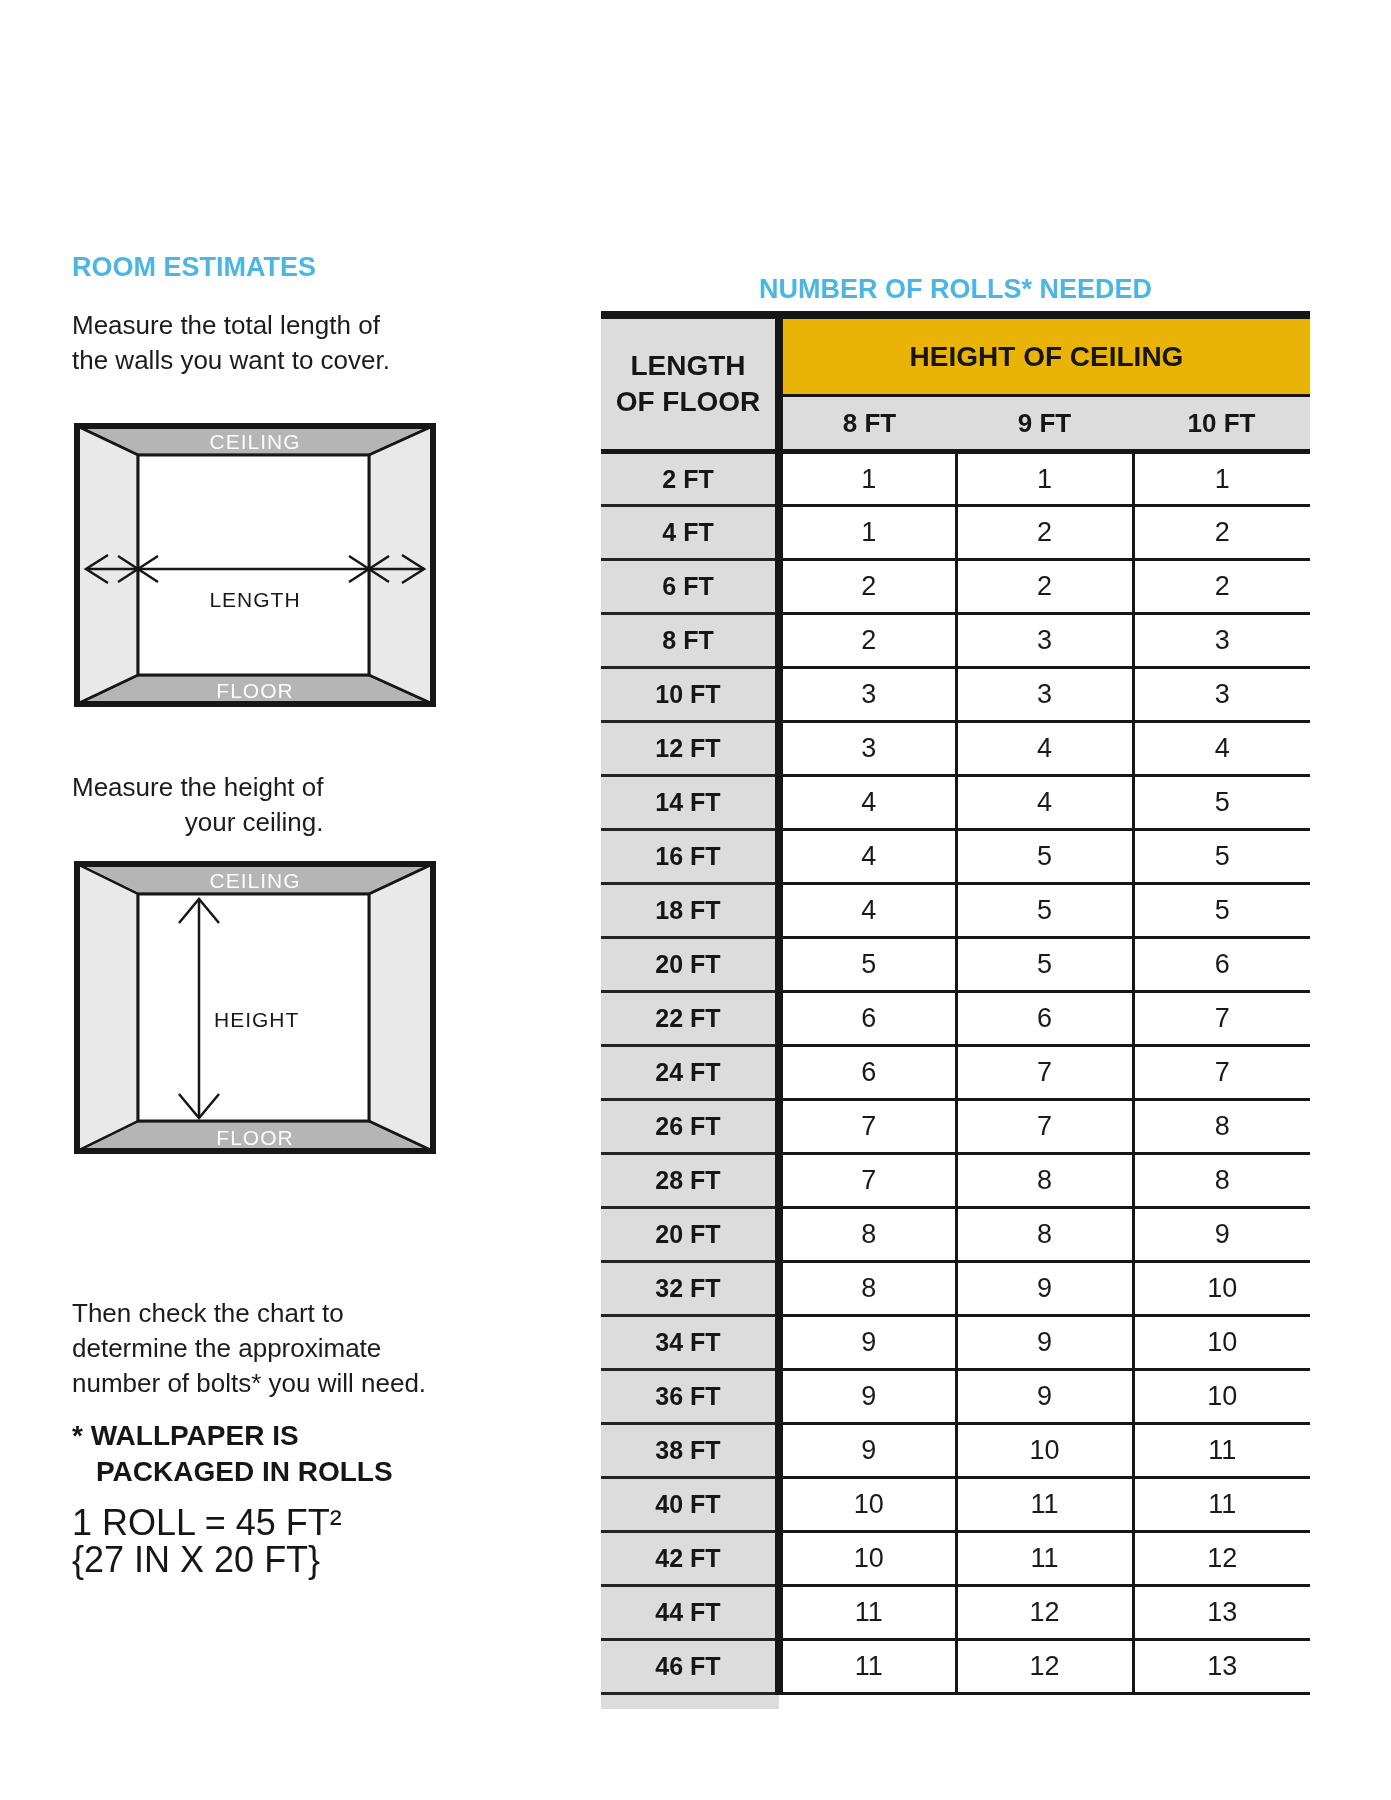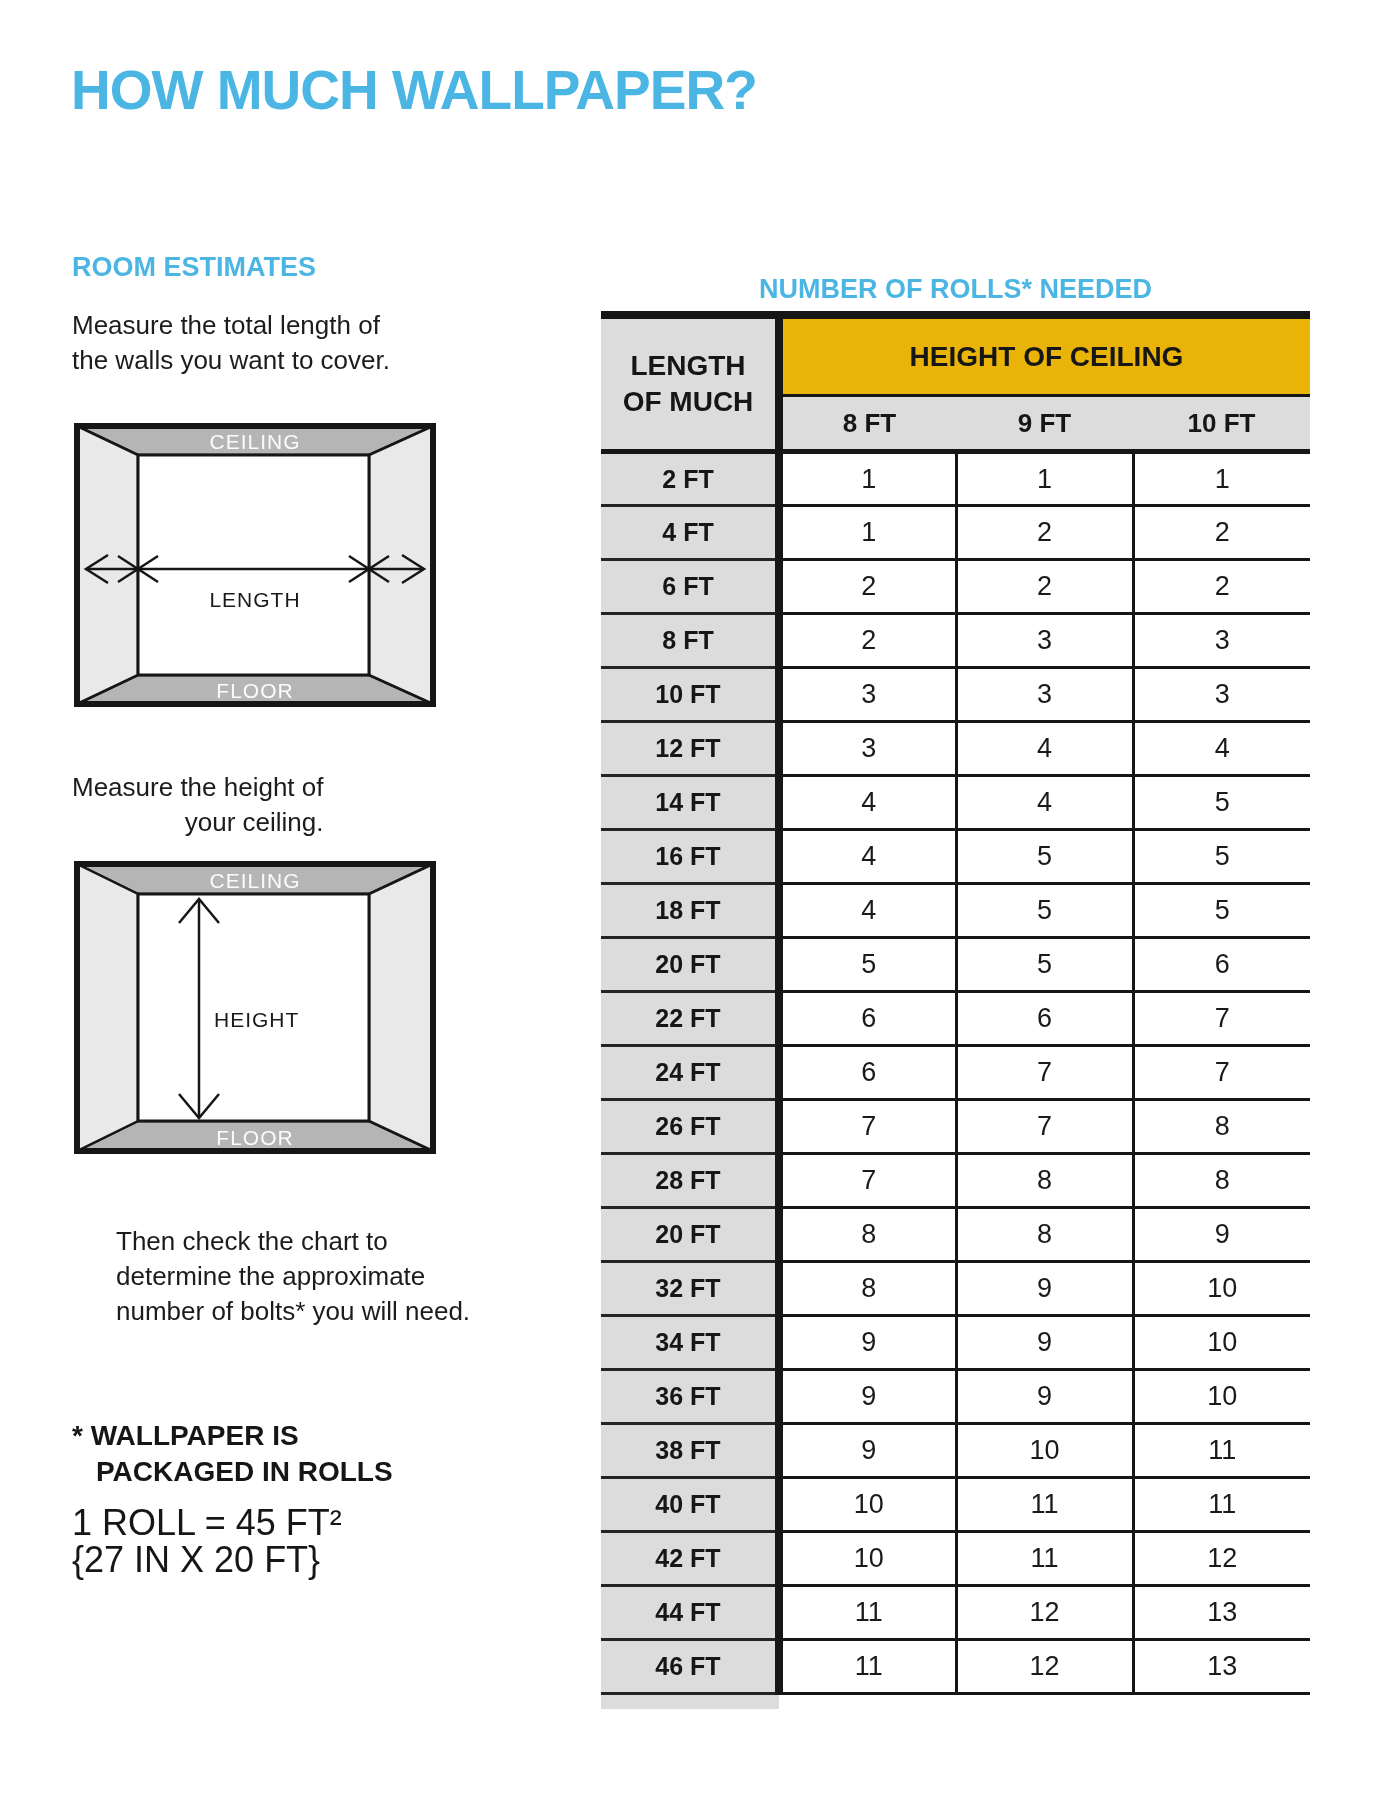--- a/index.html
+++ b/index.html
@@ -11,21 +11,21 @@
   .page-title{
     left:71px;top:58px;font-size:55px;font-weight:bold;color:#4bb6e3;letter-spacing:-1px;
   }
   .section-heading{
     font-size:27px;font-weight:bold;color:#4bb6e3;letter-spacing:0px;
   }
   .left-heading{left:72px;top:252px;}
   .para{font-size:26px;line-height:35px;color:#1c1c1c;}
   .para1{left:72px;top:308px;}
   .para2{left:72px;top:770px;text-align:right;}
-  .para3{left:72px;top:1224px;margin-left:44px;}
+  .para3{left:72px;top:1296px;}
   .footnote{left:72px;top:1418px;font-size:28px;font-weight:bold;line-height:36px;color:#161616;}
   .footnote .indent{padding-left:24px;display:inline-block;text-align:center;}
   .roll-info{left:72px;top:1504px;font-size:36px;font-weight:normal;line-height:37px;color:#161616;}
   .diagram1{left:74px;top:423px;}
   .diagram2{left:74px;top:861px;}
   svg text{font-family:"Liberation Sans","DejaVu Sans",sans-serif;font-size:21px;letter-spacing:1px;}
   .svg-label-light{fill:#fbfbfb;}
   .svg-label-dark{fill:#1a1a1a;}
 
   .table-heading{
@@ -60,21 +60,20 @@
   table.rolls tbody td{
     background:#ffffff;border:3px solid #161616;font-size:27px;color:#1a1a1a;
   }
   table.rolls tbody td:last-child{border-right:none;}
 </style>
 </head>
 <body>
 
 <div class="page">
 
-  <div class="abs page-title">HOW MUCH WALLPAPER?</div>
 
   <div class="abs section-heading left-heading">ROOM ESTIMATES</div>
 
   <div class="abs para para1">
     <div>Measure the total length of</div>
     <div>the walls you want to cover.</div>
   </div>
 
   <svg class="abs diagram1" width="362" height="284" viewBox="0 0 362 284">
     <polygon points="3,3 359,3 295,32 64,32" fill="#b5b5b5" stroke="#161616" stroke-width="2.5"></polygon>
@@ -142,21 +141,21 @@
       <colgroup>
         <col style="width:178px">
           <col style="width:177px">
           <col style="width:177px">
           <col style="width:177px">
       </colgroup>
       <thead>
         <tr>
           <th class="corner-cell" rowspan="2">
             <div>LENGTH</div>
-            <div>OF MUCH</div>
+            <div>OF FLOOR</div>
           </th>
           <th class="colgroup-cell" colspan="3">HEIGHT OF CEILING</th>
         </tr>
         <tr>
           <th class="colhead-cell">8 FT</th>
           <th class="colhead-cell">9 FT</th>
           <th class="colhead-cell">10 FT</th>
         </tr>
       </thead>
       <tbody>

